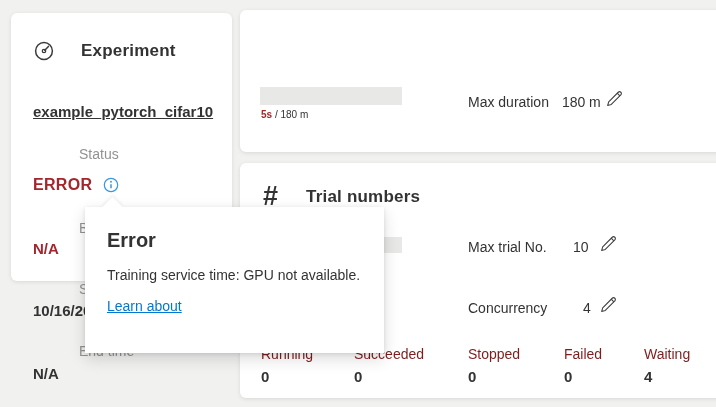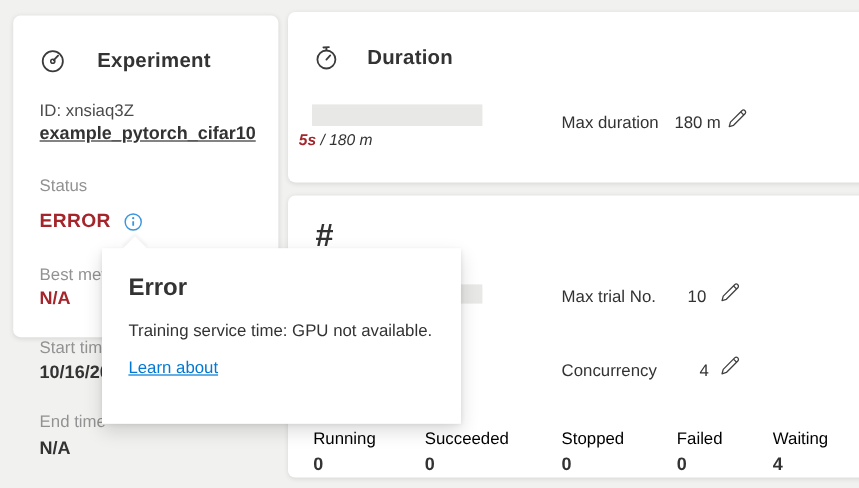--- a/index.html
+++ b/index.html
@@ -25,59 +25,59 @@
 
   .exp-header { left:22px; top:27px; }
   .exp-header .card-title { margin-left:26px; }
   .dur-header { left:21px; top:27px; }
   .dur-header .card-title { margin-left:23px; }
   .tri-header { left:23px; top:20px; }
   .tri-header .card-title { margin-left:28px; }
 
   .hash-glyph { font-size:27px; font-weight:600; color:#333; line-height:1; }
 
-  .label { position:absolute; font-size:14px; color:#929292; }
+  .label { position:absolute; font-size:14px; color:#929292;margin-left:46px; }
   .value-strong { position:absolute; font-size:15px; font-weight:700; color:#333; }
   .value-error  { position:absolute; font-size:15px; font-weight:700; color:#a4262c; }
 
   .exp-id   { position:absolute; left:22px; top:71px; font-size:14px; color:#4b4b4b; white-space:nowrap; }
   .exp-name { position:absolute; left:22px; top:90px; font-size:15px; font-weight:700; color:#333; white-space:nowrap;text-decoration:underline; }
   .exp-status-label { left:22px; top:133px; }
   .exp-status-row { position:absolute; left:22px; top:163px; display:flex; align-items:center; }
   .exp-status-value { font-size:16px; font-weight:700; color:#a4262c; letter-spacing:0.3px; }
   .exp-status-row .info-wrap { margin-left:11px; display:flex; }
   .exp-bestmetric-label { left:22px; top:207px; white-space:nowrap; }
   .exp-bestmetric-value { left:22px; top:227px; }
   .exp-starttime-label { left:22px; top:268px; white-space:nowrap; }
   .exp-starttime-value { left:22px; top:289px; white-space:nowrap; }
   .exp-endtime-label { left:22px; top:330px; white-space:nowrap; }
   .exp-endtime-value { left:22px; top:352px; }
 
   .progress-bar { position:absolute; width:142px; height:18px; background:#e8e8e7; }
   .dur-bar { left:20px; top:77px; }
   .tri-bar { left:20px; top:74px; height:16px; }
 
-  .dur-elapsed-line { position:absolute; left:9px; top:99px; font-size:13px; color:#333;font-style:italic; }
+  .dur-elapsed-line { position:absolute; left:21px; top:99px; font-size:10px; color:#333; }
   .dur-elapsed-line .elapsed { color:#a4262c; font-weight:700; }
   .edit-btn { background:none; border:none; padding:0; cursor:pointer; display:flex; align-items:center; }
 
   .dur-max-label { position:absolute; left:228px; top:84px; font-size:14px; color:#333; }
   .dur-max-value { position:absolute; left:322px; top:84px; font-size:14px; color:#333; }
   .dur-max-unit  { position:absolute; left:349px; top:84px; font-size:14px; color:#333; }
   .dur-max-edit  { position:absolute; left:365px; top:80px; }
 
   .tri-maxtrial-label { position:absolute; left:228px; top:76px; font-size:14px; color:#333; }
   .tri-maxtrial-value { position:absolute; left:333px; top:76px; font-size:14px; color:#333; }
   .tri-maxtrial-edit  { position:absolute; left:359px; top:72px; }
   .tri-conc-label { position:absolute; left:228px; top:137px; font-size:14px; color:#333; }
   .tri-conc-value { position:absolute; left:343px; top:137px; font-size:14px; color:#333; }
   .tri-conc-edit  { position:absolute; left:359px; top:133px; }
 
   .stat { position:absolute; top:183px; }
-  .stat .stat-label { font-size:14px; color:#000000;margin-top:11px; }
+  .stat .stat-label { font-size:14px; color:#7f1d1d; }
   .stat .stat-value { font-size:15px; font-weight:700; color:#333; margin-top:6px; }
   .stat-0 { left:21px; }
   .stat-1 { left:114px; }
   .stat-2 { left:228px; }
   .stat-3 { left:324px; }
   .stat-4 { left:404px; }
 
   .tooltip {
     position:absolute;
     left:85px; top:207px;
@@ -116,21 +116,20 @@
     <span>
       <svg class="icon-svg" width="22" height="22" viewBox="0 0 22 22">
         <circle cx="11" cy="11" r="8.4" fill="none" stroke="#3b3b3b" stroke-width="1.5"></circle>
         <path d="M11.8 10.2 L15.4 6.4" fill="none" stroke="#3b3b3b" stroke-width="1.5" stroke-linecap="round"></path>
         <circle cx="11" cy="11" r="1.7" fill="none" stroke="#3b3b3b" stroke-width="1.3"></circle>
       </svg>
     </span>
     <span class="card-title">Experiment</span>
   </div>
 
-  <div class="exp-id">ID: xnsiaq3Z</div>
   <div class="exp-name">example_pytorch_cifar10</div>
 
   <div class="label exp-status-label">Status</div>
   <div class="exp-status-row">
     <span class="exp-status-value">ERROR</span>
     <span class="info-wrap">
       <svg class="icon-svg" width="16" height="16" viewBox="0 0 16 16">
         <circle cx="8" cy="8" r="6.7" fill="none" stroke="#3a96dd" stroke-width="1.2"></circle>
         <line x1="8" y1="7.3" x2="8" y2="11.2" stroke="#3a96dd" stroke-width="1.5"></line>
         <circle cx="8" cy="4.8" r="0.95" fill="#3a96dd"></circle>
@@ -142,31 +141,20 @@
   <div class="value-error exp-bestmetric-value">N/A</div>
 
   <div class="label exp-starttime-label">Start time</div>
   <div class="value-strong exp-starttime-value">10/16/2023</div>
 
   <div class="label exp-endtime-label">End time</div>
   <div class="value-strong exp-endtime-value">N/A</div>
 </div>
 
 <div class="card duration-card">
-  <div class="card-header dur-header">
-    <span>
-      <svg class="icon-svg" width="22" height="22" viewBox="0 0 22 22">
-        <circle cx="11" cy="12.6" r="7.5" fill="none" stroke="#3b3b3b" stroke-width="1.5"></circle>
-        <line x1="11" y1="3.1" x2="11" y2="5.1" stroke="#3b3b3b" stroke-width="1.5"></line>
-        <line x1="8.5" y1="2.6" x2="13.1" y2="2.2" stroke="#3b3b3b" stroke-width="1.5" stroke-linecap="round"></line>
-        <path d="M11 12.6 L14.2 9.2" fill="none" stroke="#3b3b3b" stroke-width="1.5" stroke-linecap="round"></path>
-      </svg>
-    </span>
-    <span class="card-title">Duration</span>
-  </div>
 
   <div class="progress-bar dur-bar"></div>
   <div class="dur-elapsed-line">
     <span class="elapsed">5s</span><span> / </span><span>180 m</span>
   </div>
 
   <div class="dur-max-label">Max duration</div>
   <div class="dur-max-value">180</div>
   <div class="dur-max-unit">m</div>
   <button class="edit-btn dur-max-edit">
@@ -175,20 +163,21 @@
         <path d="M3 17.2l1.1-4.1L14.7 2.5a2.05 2.05 0 0 1 2.9 2.9L7 16l-4 1.2z" fill="none" stroke="#404040" stroke-width="1.2" stroke-linejoin="round"></path>
         <path d="M13.6 3.6l2.9 2.9" fill="none" stroke="#404040" stroke-width="1.2"></path>
       </svg>
     </span>
   </button>
 </div>
 
 <div class="card trial-card">
   <div class="card-header tri-header">
     <span class="hash-glyph">#</span>
+    <span class="card-title">Trial numbers</span>
   </div>
 
   <div class="progress-bar tri-bar"></div>
 
   <div class="tri-maxtrial-label">Max trial No.</div>
   <div class="tri-maxtrial-value">10</div>
   <button class="edit-btn tri-maxtrial-edit">
     <span>
       <svg class="icon-svg" width="18" height="18" viewBox="0 0 20 20">
         <path d="M3 17.2l1.1-4.1L14.7 2.5a2.05 2.05 0 0 1 2.9 2.9L7 16l-4 1.2z" fill="none" stroke="#404040" stroke-width="1.2" stroke-linejoin="round"></path>

